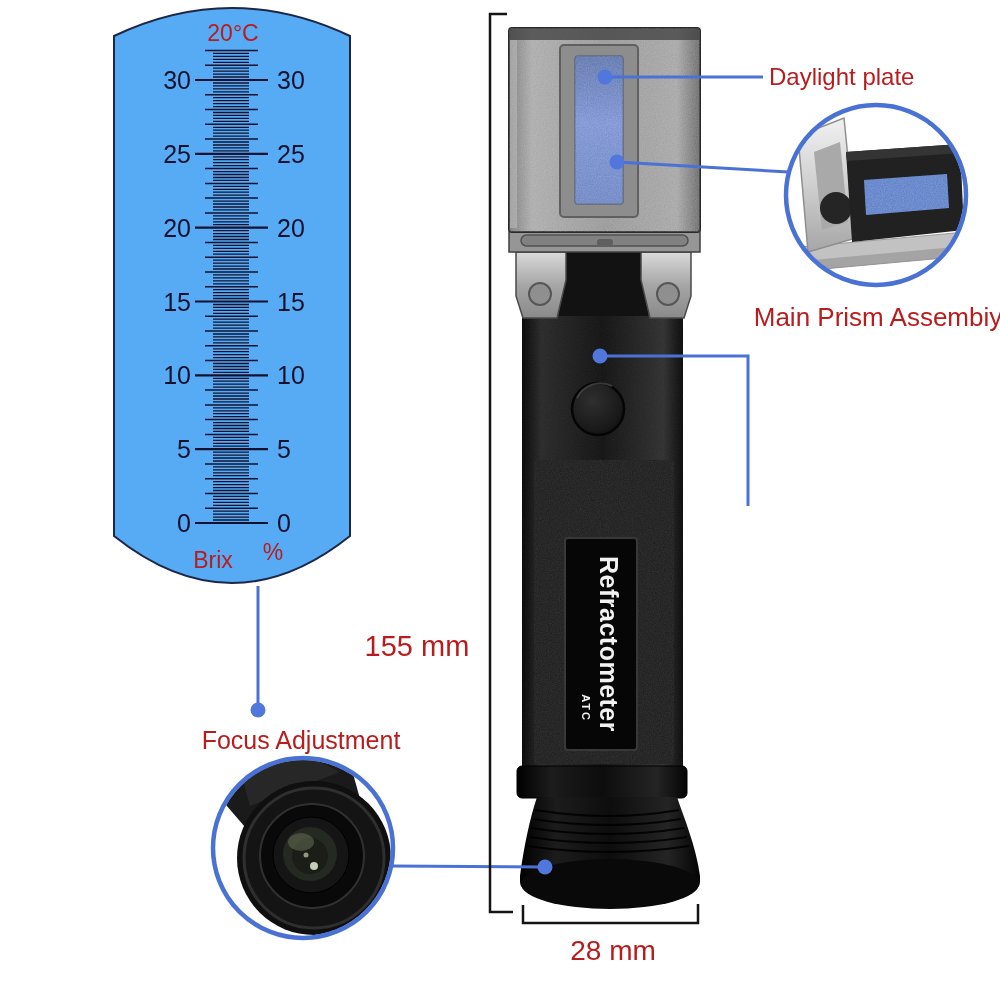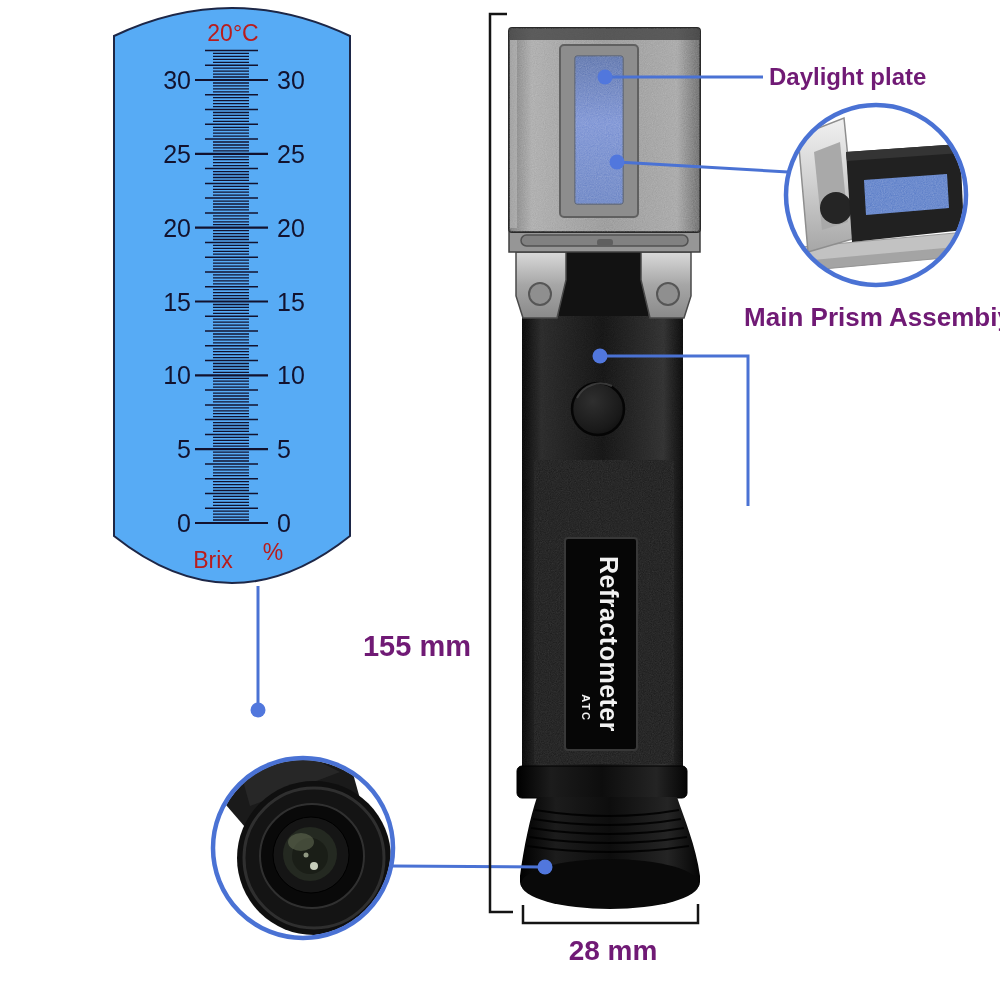--- a/index.html
+++ b/index.html
@@ -1,21 +1,21 @@
 <!DOCTYPE html>
 <html><head>
 <meta charset="utf-8">
 <style>
   html,body{margin:0;padding:0;background:#ffffff;}
   .canvas{
     position:relative;width:1000px;height:1000px;background:#ffffff;
     font-family:"Liberation Sans", sans-serif;overflow:hidden;
   }
   .canvas svg{position:absolute;left:0;top:0;}
-  .lbl{position:absolute;white-space:nowrap;color:#701a75;font-weight:bold;}
+  .lbl{position:absolute;white-space:nowrap;color:#b91c1c;font-weight:normal;}
   .ctr{transform:translate(-50%,-50%);}
   .ink{color:#b91c1c;font-weight:normal;}
   .device-label-box{
     position:absolute;left:495px;top:608px;width:212px;height:72px;
     transform:rotate(90deg);display:flex;flex-direction:column;
     justify-content:center;align-items:center;color:#f2f2f2;
   }
   .device-label-main{font-size:25px;font-weight:bold;letter-spacing:0.5px;line-height:1.05;}
   .device-label-sub{font-size:11px;font-weight:bold;letter-spacing:2px;align-self:flex-end;margin-right:28px;margin-top:3px;}
 </style>
@@ -359,20 +359,21 @@
     <polyline points="523,905 523,923 698,923 698,904" stroke="#141414"></polyline>
   </g>
 </svg>
 
 <div class="lbl ink ctr" style="left:233px;top:33px;font-size:23px;">20°C</div>
 <div class="lbl ink ctr" style="left:213px;top:560px;font-size:23px;">Brix</div>
 <div class="lbl ink ctr" style="left:273px;top:552px;font-size:23px;">%</div>
 
 <div class="lbl" style="left:769px;top:63px;font-size:24px;">Daylight plate</div>
 <div class="lbl ctr" style="left:878px;top:317px;font-size:26px;">Main Prism Assembiy</div>
+<div class="lbl ctr" style="left:301px;top:740px;font-size:25px;">Focus Adjustment</div>
 
 <div class="lbl ctr" style="left:417px;top:646px;font-size:29px;">155 mm</div>
 <div class="lbl ctr" style="left:613px;top:951px;font-size:28px;">28 mm</div>
 
 <div class="device-label-box">
   <div class="device-label-main">Refractometer</div>
   <div class="device-label-sub">ATC</div>
 </div>
 
 </div>

